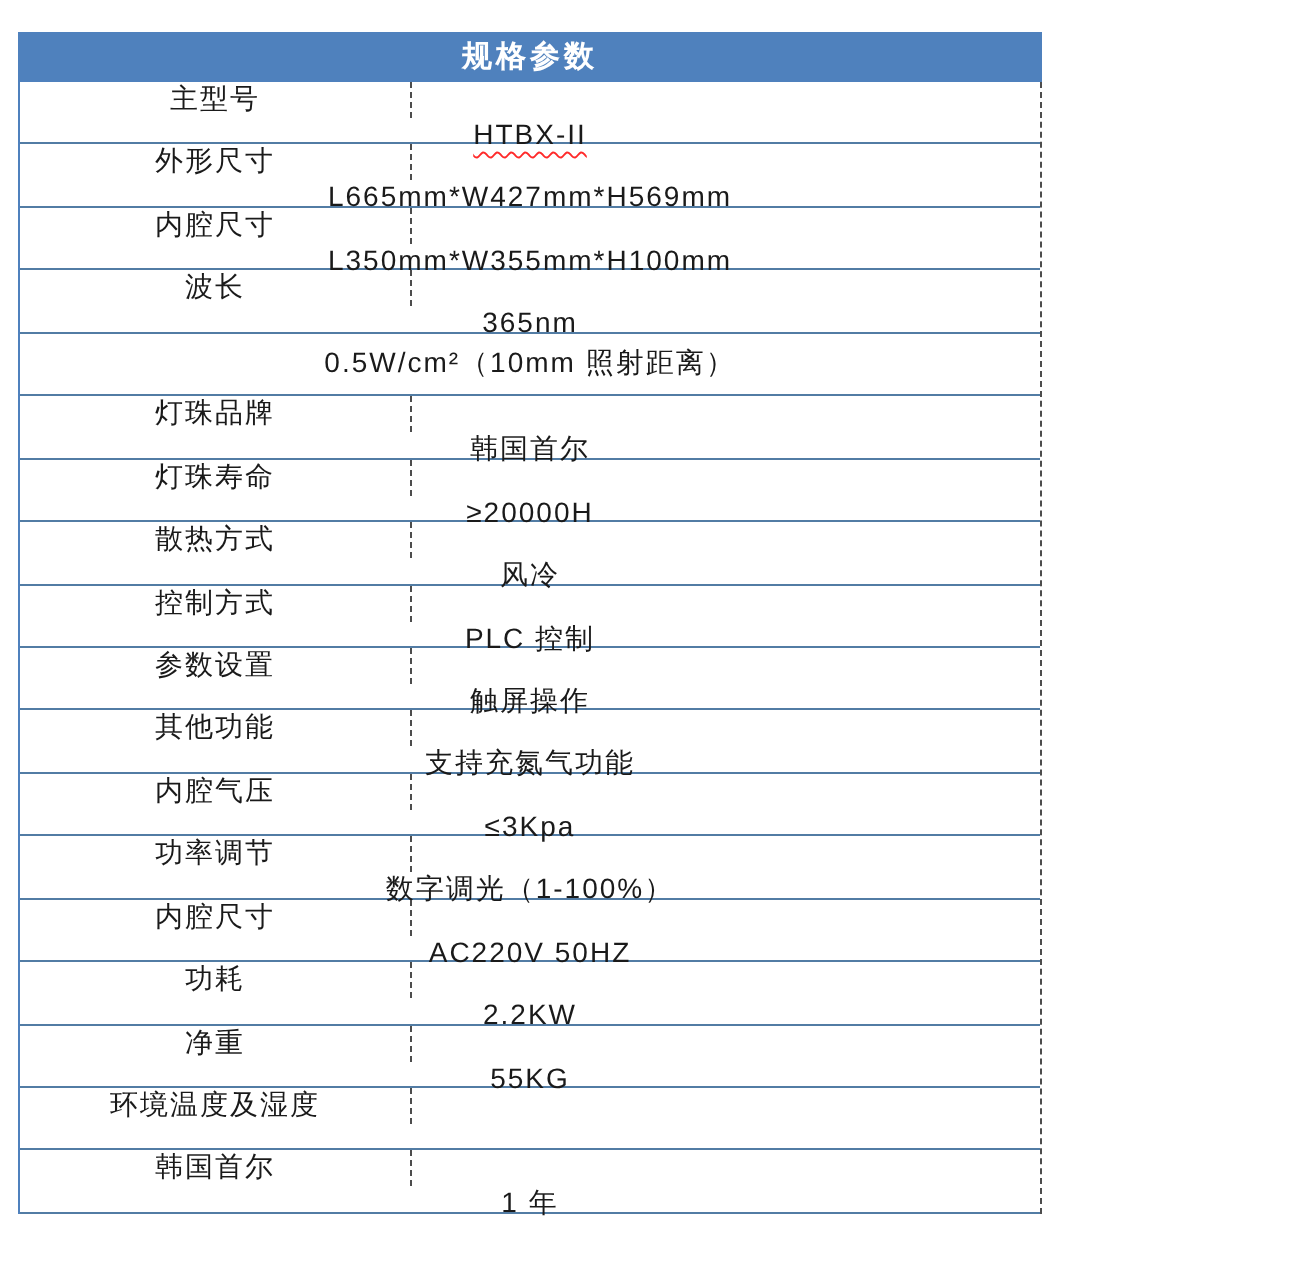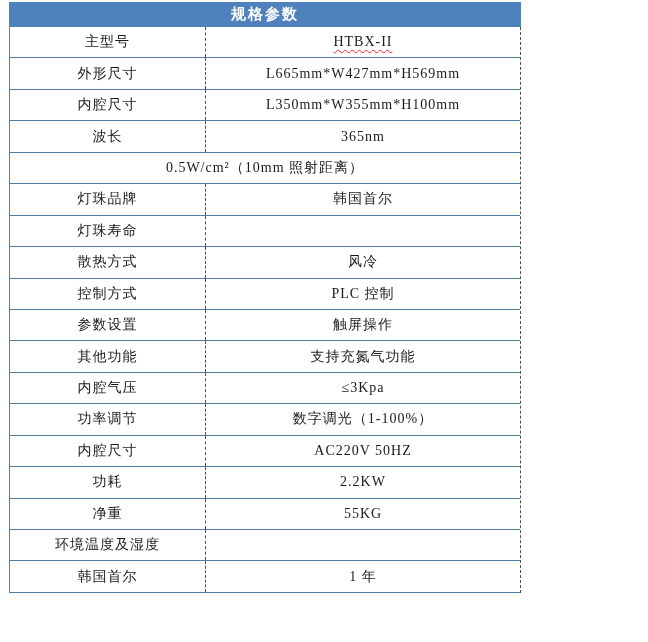--- a/index.html
+++ b/index.html
@@ -13,21 +13,21 @@
   .page {
     position: relative;
     width: 648px;
     height: 642px;
     background: #ffffff;
     overflow: hidden;
   }
   .spec-table {
     position: absolute;
     left: 9px;
-    top: 2px;
+    top: 16px;
     width: 512px;
   }
   .spec-header {
     height: 25px;
     line-height: 25px;
     background: #4F81BD;
     color: #ffffff;
     font-size: 15px;
     font-weight: bold;
     text-align: center;
@@ -38,20 +38,21 @@
     border-left: 1px solid #4F81BD;
     border-right: 1px dashed #4d4d4d;
     box-sizing: border-box;
   }
   .spec-row {
     display: flex;
     height: 31.45px;
     box-sizing: border-box;
     border-bottom: 1px solid #527CA4;
     background: #ffffff;
+    flex-direction: column;
   }
   .spec-label {
     width: 196px;
     box-sizing: border-box;
     border-right: 1px dashed #4d4d4d;
     display: flex;
     align-items: center;
     justify-content: center;
     font-size: 14px;
     color: #1a1a1a;
@@ -60,21 +61,21 @@
     white-space: nowrap;
   }
   .spec-value {
     flex: 1;
     display: flex;
     align-items: center;
     justify-content: center;
     font-size: 14px;
     color: #1a1a1a;
     letter-spacing: 1px;
-    font-family: Liberation Serif, serif;
+    font-family: Liberation Sans, sans-serif;
     white-space: nowrap;
   }
   .spec-value .spell-error {
     text-decoration: underline wavy #ff2a2a;
     text-decoration-thickness: 1px;
     text-underline-offset: 3px;
   }
 </style>
 </head>
 <body>
@@ -113,20 +114,23 @@
           </div>
         </div>
         <div class="spec-row">
           <div class="spec-label">灯珠品牌</div>
           <div class="spec-value">
             <span>韩国首尔</span>
           </div>
         </div>
         <div class="spec-row">
           <div class="spec-label">灯珠寿命</div>
+          <div class="spec-value">
+            <span>≥20000H</span>
+          </div>
         </div>
         <div class="spec-row">
           <div class="spec-label">散热方式</div>
           <div class="spec-value">
             <span>风冷</span>
           </div>
         </div>
         <div class="spec-row">
           <div class="spec-label">控制方式</div>
           <div class="spec-value">

